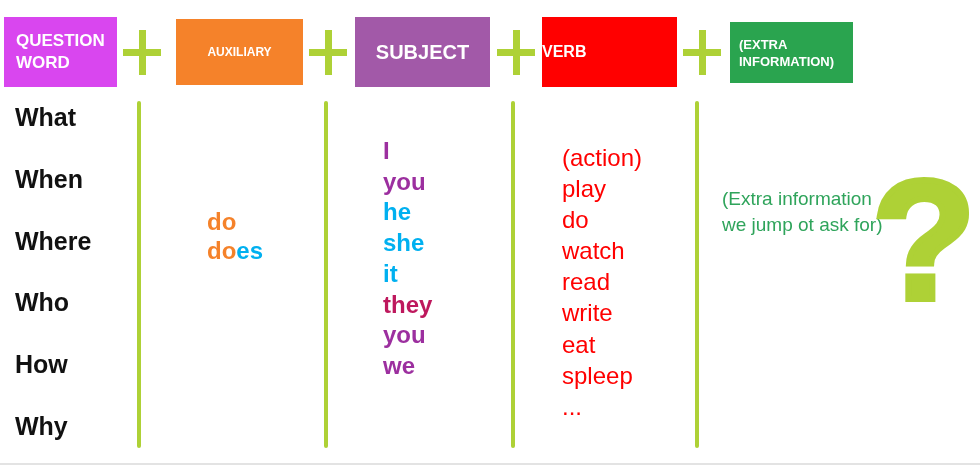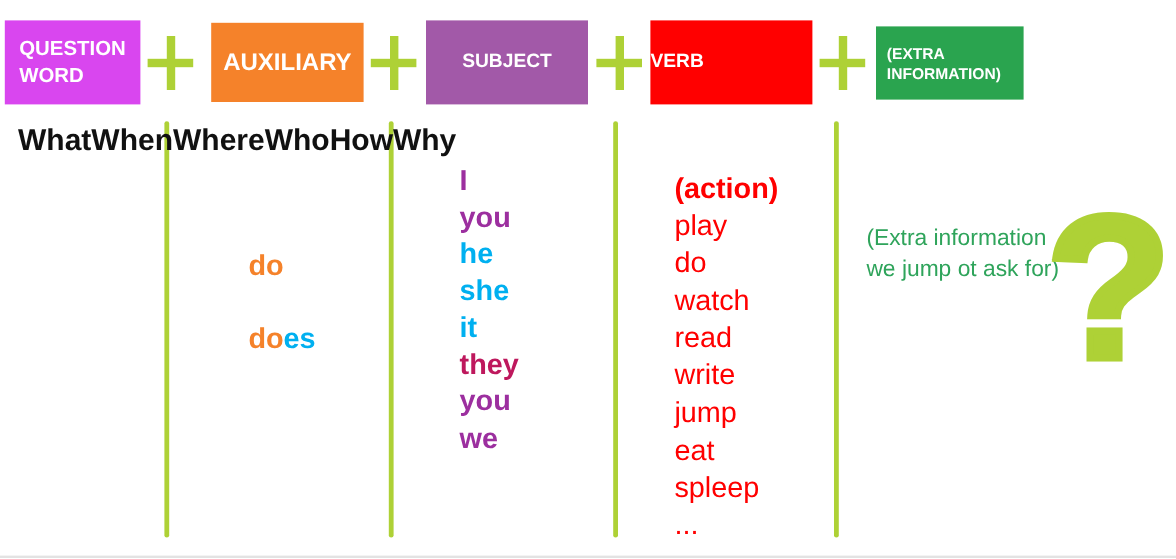--- a/index.html
+++ b/index.html
@@ -17,22 +17,22 @@
     position: absolute;
     color: #ffffff;
     font-weight: bold;
     display: flex;
     flex-direction: column;
     justify-content: center;
     box-sizing: border-box;
   }
   .hbox .line { display: block; }
   .box-question-word { left: 4px;   top: 17px; width: 113px; height: 70px; background: #d946ef; padding-left: 12px; font-size: 17px; line-height: 22px; }
-  .box-auxiliary     { left: 176px; top: 19px; width: 127px; height: 66px; background: #F5822A; align-items: center; font-size: 20px; }
-  .box-subject       { left: 355px; top: 17px; width: 135px; height: 70px; background: #A259A8; align-items: center; font-size: 16px; }
+  .box-auxiliary     { left: 176px; top: 19px; width: 127px; height: 66px; background: #F5822A; align-items: center; font-size: 12px; }
+  .box-subject       { left: 355px; top: 17px; width: 135px; height: 70px; background: #A259A8; align-items: center; font-size: 20px; }
   .box-verb          { left: 542px; top: 17px; width: 135px; height: 70px; background: #FF0000; font-size: 16px; }
   .box-extra         { left: 730px; top: 22px; width: 123px; height: 61px; background: #2AA44F; padding-left: 9px; font-size: 13px; line-height: 17px; }
 
   
   .plus { position: absolute; width: 38px; height: 45px; top: 30px; }
   .plus::before, .plus::after { content: ""; position: absolute; background: #AED136; }
   .plus::before { left: 0; top: 50%; margin-top: -3.5px; width: 100%; height: 7px; }
   .plus::after  { top: 0; left: 50%; margin-left: -3.5px; height: 100%; width: 7px; }
   .plus-1 { left: 123px; }
   .plus-2 { left: 309px; }
@@ -42,28 +42,28 @@
   
   .vline { position: absolute; top: 101px; height: 347px; width: 4px; background: #AED136; border-radius: 2px; }
   .vline-1 { left: 137px; }
   .vline-2 { left: 324px; }
   .vline-3 { left: 511px; }
   .vline-4 { left: 695px; }
 
   
   .col-question-words {
     position: absolute; left: 15px; top: 103px; height: 338px;
-    display: flex; flex-direction: row; justify-content: space-between;
+    display: flex; flex-direction: column; justify-content: space-between;
     font-size: 25px; font-weight: bold; color: #111111; line-height: 29px;
   }
   .col-auxiliary {
     position: absolute; left: 207px; top: 207px;
     font-size: 24px; font-weight: bold; line-height: 29px;
   }
-  .col-auxiliary > div + div { margin-top: 32px; }
+  .col-auxiliary > div + div { }
   .col-subjects {
     position: absolute; left: 383px; top: 136px;
     font-size: 24px; font-weight: bold; line-height: 30.7px;
   }
   .col-verbs {
     position: absolute; left: 562px; top: 142px;
     font-size: 24px; font-weight: normal; color: #FF0000; line-height: 31.1px;
   }
   .extra-info {
     position: absolute; left: 722px; top: 186px;
@@ -141,27 +141,26 @@
       <div><span style="color: rgb(156, 47, 159);">you</span></div>
       <div><span style="color: rgb(0, 176, 240);">he</span></div>
       <div><span style="color: rgb(0, 176, 240); margin-top: 13px;">she</span></div>
       <div><span style="color: rgb(0, 176, 240);">it</span></div>
       <div><span style="color: #be185d;">they</span></div>
       <div><span style="color: rgb(156, 47, 159);">you</span></div>
       <div><span style="color: rgb(156, 47, 159);">we</span></div>
     </div>
 
   <div class="col-verbs">
-      <div><span style="font-weight: bold; text-align: right;">(action)</span></div>
+      <div><span style="font-weight: normal; text-align: right;">(action)</span></div>
       <div><span>play</span></div>
       <div><span>do</span></div>
       <div><span>watch</span></div>
       <div><span>read</span></div>
       <div><span>write</span></div>
-      <div><span>jump</span></div>
       <div><span>eat</span></div>
       <div><span>spleep</span></div>
       <div><span>...</span></div>
     </div>
 
   <div class="extra-info">
     <span class="line">(Extra information</span>
     <span class="line">we jump ot ask for)</span>
   </div>
 

